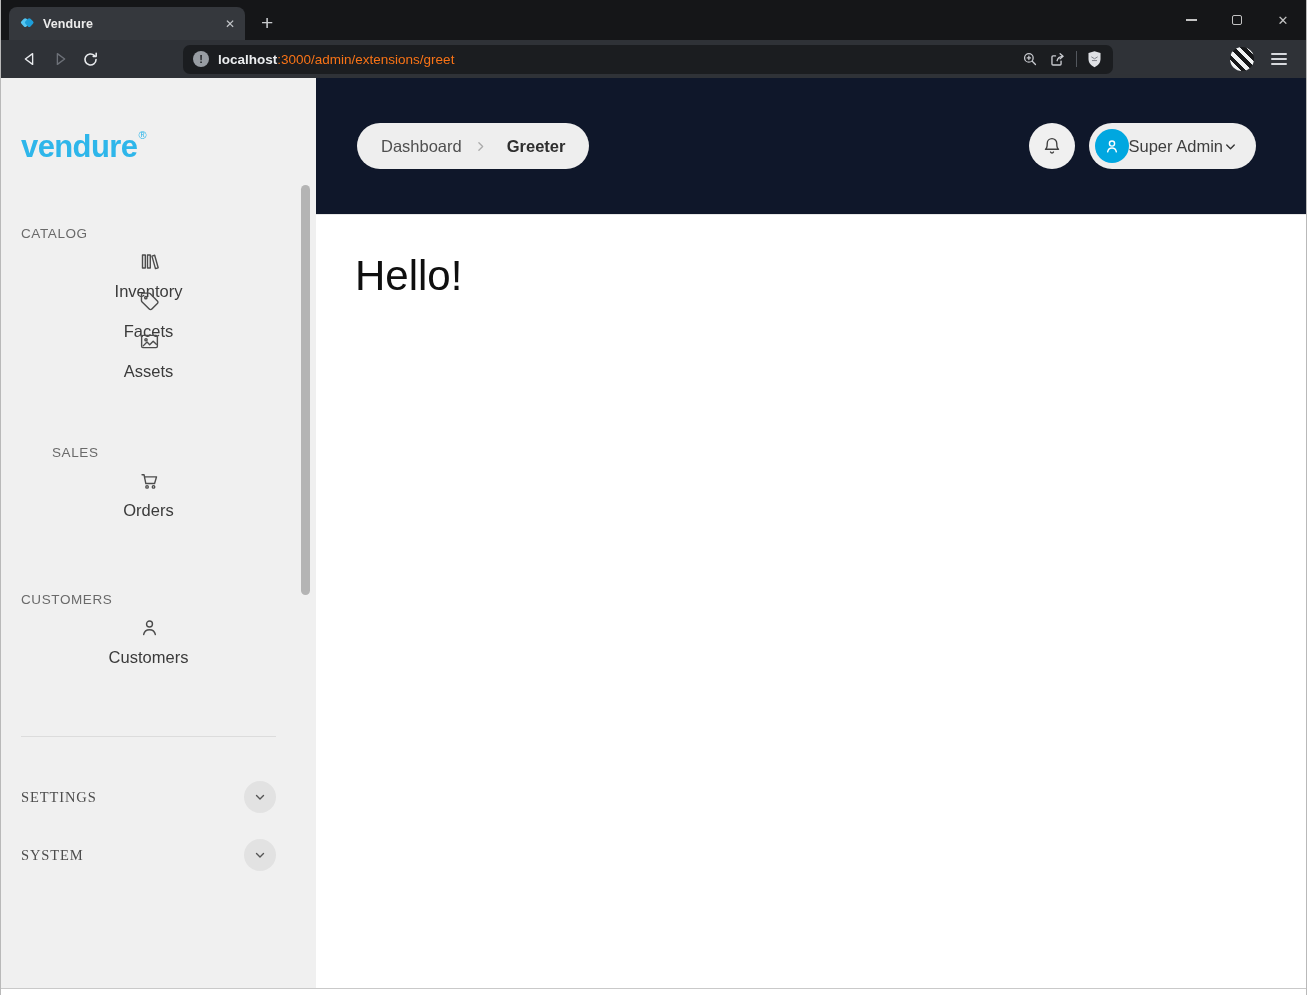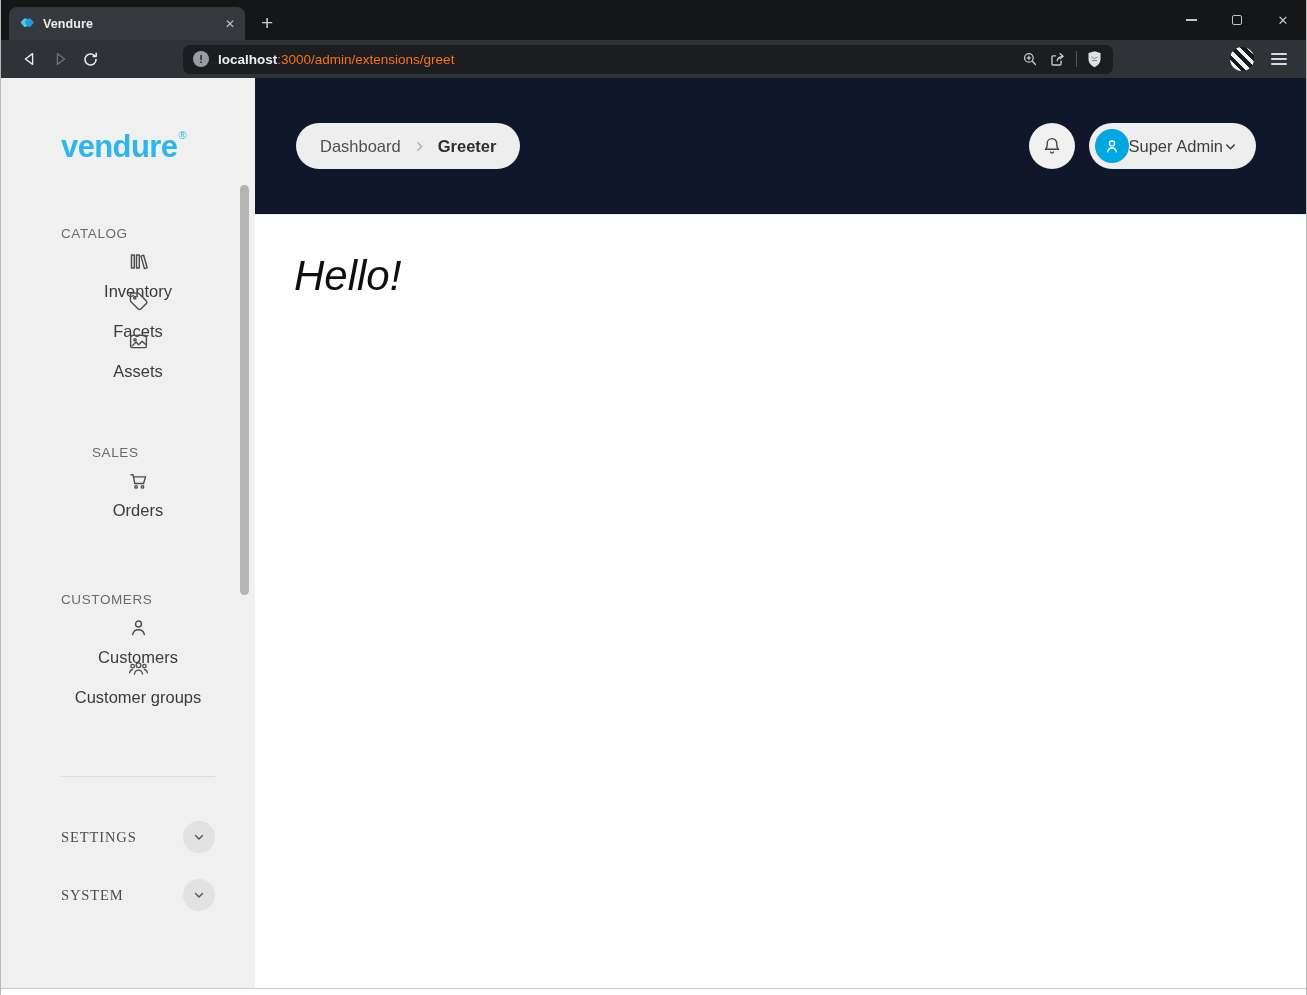--- a/index.html
+++ b/index.html
@@ -30,21 +30,21 @@
   .url-host { color:#eceef0; font-weight:700; }
   .url-path { color:#f97316;margin-top:48px; }
   .url-spacer { flex:1; }
   .url-sep { width:1px; height:16px; background:#53575d; }
   .tool-right { margin-left:auto; display:flex; align-items:center; gap:16px; padding-right:4px; }
   .profile-dot { width:24px; height:24px; border-radius:50%;
                  background:repeating-linear-gradient(45deg,#17181a 0 4px,#f1f3f4 4px 8px); }
 
   
   .app { display:flex; height:910px; }
-  .sidebar { width:254px; background:#f0f0f0; position:relative; padding:40px 40px 0 60px; flex:none; }
+  .sidebar { width:315px; background:#f0f0f0; position:relative; padding:40px 40px 0 20px; flex:none; }
   .logo { font-size:31px; font-weight:700; color:#2eb6ea; letter-spacing:-0.6px; line-height:34px; }
   .logo sup { font-size:11px; font-weight:400; vertical-align:18px; margin-left:1px; }
   .nav-label { margin-top:62px; font-size:13.5px; color:#6a6a6a; letter-spacing:.6px; font-weight:500; margin-bottom:8px; }
   .nav-label.tight { margin-top:76px;margin-left:31px; }
   .nav-label.tight2 { margin-top:84px; }
   .nav-item { height:40px; display:flex; align-items:center; gap:9px; cursor:pointer;flex-direction:column; }
   .nav-item .ic { width:24px; height:24px; flex:none; display:flex; align-items:center; justify-content:center; margin-left:1px; }
   .nav-item .lbl { font-size:16.5px; color:#3b3b3b; }
   .side-divider { margin-top:81px; height:1px; background:#dcdcdc; }
   .collapse-row { margin-top:43px; height:34px; display:flex; align-items:center; justify-content:space-between; }
@@ -53,30 +53,30 @@
   .collapse-btn { width:32px; height:32px; border-radius:50%; background:#e2e2e2; border:none;
                   display:flex; align-items:center; justify-content:center; }
   .side-scrollbar { position:absolute; right:6px; top:107px; width:9px; height:410px; background:#b4b4b4; border-radius:5px; }
 
   .main { flex:1; background:#fff; display:flex; flex-direction:column; }
   .main-header { height:137px; background:#0f172a; border-bottom:1px solid #e7e7e7;
                  display:flex; align-items:center; justify-content:space-between; padding:0 50px 0 41px; }
   .crumb-pill { height:46px; background:#eeeeee; border-radius:23px; display:inline-flex; align-items:center;
                 padding:0 24px; gap:12px; }
   .crumb-root { font-size:16.5px; color:#4f4f4f; cursor:pointer; }
-  .crumb-cur { font-size:16.5px; color:#2e2e2e; font-weight:700; }
+  .crumb-cur { font-size:16.5px; color:#2e2e2e; font-weight:700;margin-left:8px; }
   .hdr-right { display:flex; align-items:center; gap:14px; }
   .bell-btn { width:46px; height:46px; border-radius:50%; background:#f0f0f0; border:none;
               display:flex; align-items:center; justify-content:center; }
   .user-pill { height:46px; background:#eeeeee; border-radius:23px; display:flex; align-items:center;
                padding:0 18px 0 6px; gap:0; }
   .user-avatar { width:34px; height:34px; border-radius:50%; background:#00a7e0;
                  display:flex; align-items:center; justify-content:center; }
   .user-name { font-size:16.5px; color:#3e3e3e; }
-  .content { padding:38px 0 0 39px;font-style:italic; }
+  .content { padding:38px 0 0 39px; }
   .greeting { font-size:42px; font-weight:400; color:#0f0f0f; line-height:1.1; }
 
   .bottom-strip { height:7px; background:#fff; border-top:1px solid #c9c9c9; }
   svg { display:block; }
 </style>
 </head>
 <body>
 
 <div class="window">
 
@@ -210,33 +210,20 @@
       <div class="nav-label tight2">CUSTOMERS</div>
 
       <div class="nav-item">
         <span class="ic">
           <svg width="21" height="21" viewBox="0 0 24 24" fill="none" stroke="#4c4c4c" stroke-width="1.6" stroke-linecap="round">
             <circle cx="12" cy="8" r="3.4"></circle>
               <path d="M5.3 20c.8-3.6 3.5-5.5 6.7-5.5s5.9 1.9 6.7 5.5"></path>
             </svg>
         </span>
         <span class="lbl">Customers</span>
-      </div>
-      <div class="nav-item">
-        <span class="ic">
-          <svg width="21" height="21" viewBox="0 0 24 24" fill="none" stroke="#4c4c4c" stroke-width="1.5" stroke-linecap="round">
-            <circle cx="12" cy="9.5" r="2.7"></circle>
-              <path d="M7.4 19.5c.6-2.9 2.3-4.4 4.6-4.4s4 1.5 4.6 4.4"></path>
-            <circle cx="5.3" cy="10.5" r="2"></circle>
-              <path d="M1.9 18c.4-2.2 1.6-3.4 3.3-3.5"></path>
-            <circle cx="18.7" cy="10.5" r="2"></circle>
-              <path d="M22.1 18c-.4-2.2-1.6-3.4-3.3-3.5"></path>
-            </svg>
-        </span>
-        <span class="lbl">Customer groups</span>
       </div>
 
       <div class="side-divider"></div>
 
       <div class="collapse-row">
         <span class="collapse-label">SETTINGS</span>
         <button class="collapse-btn">
           <svg width="14" height="14" viewBox="0 0 24 24" fill="none" stroke="#555" stroke-width="2.4" stroke-linecap="round" stroke-linejoin="round">
             <path d="M6 9.5l6 6 6-6"></path>
             </svg>

